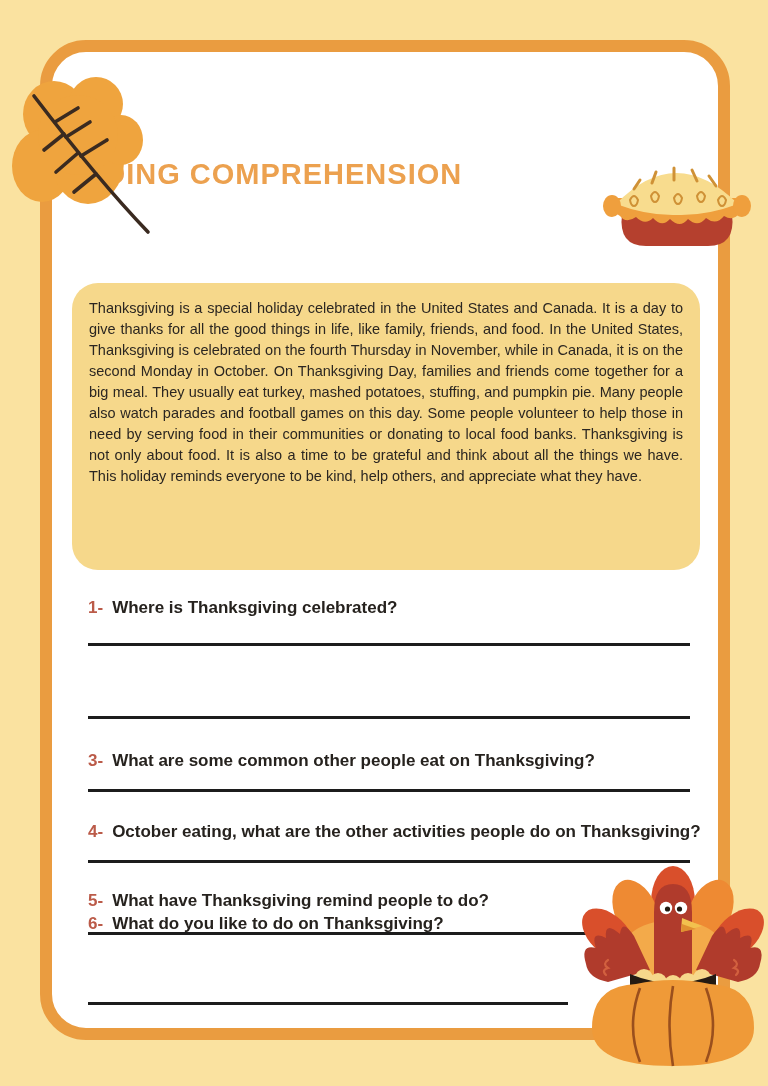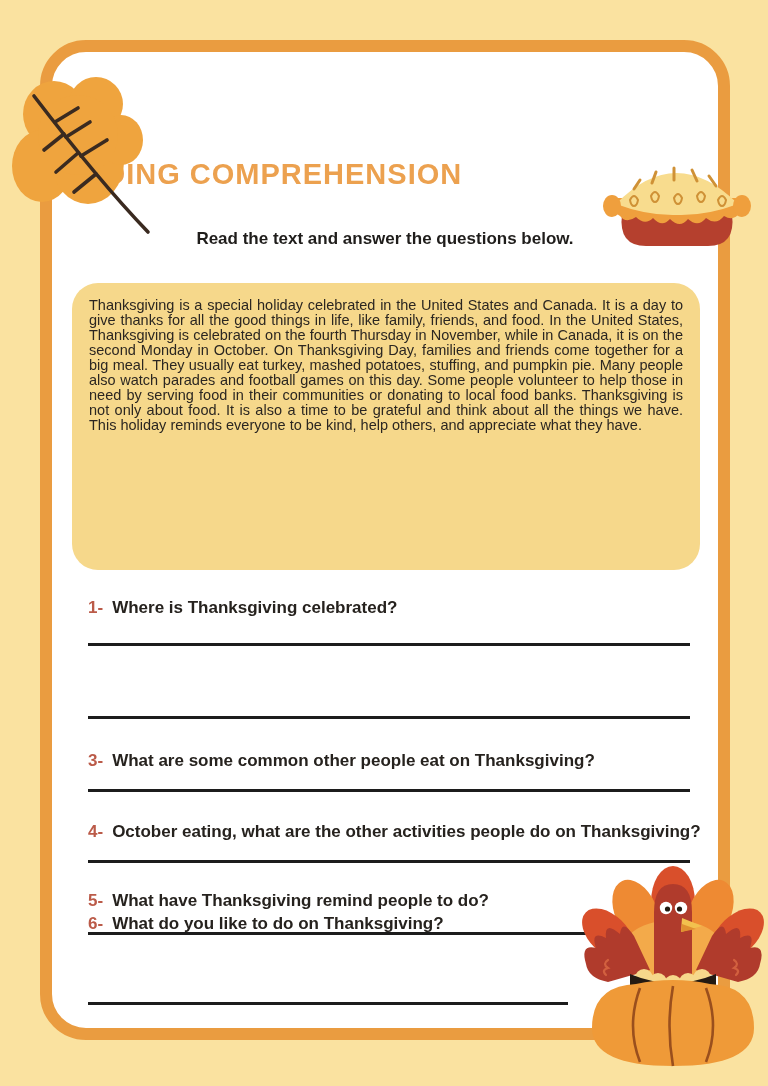--- a/index.html
+++ b/index.html
@@ -46,21 +46,21 @@
     text-align: center;
     font-size: 17px; font-weight: 600;
     color: #1f1d1b;
   }
   .passage {
     position: absolute; left: 32px; top: 243px;
     width: 628px; height: 287px;
     background: #f6d88b;
     border-radius: 26px;
     padding: 15px 17px;
-    font-size: 14.5px; line-height: 15px;
+    font-size: 14.5px; line-height: 21px;
     font-weight: 500;
     color: #2b2621;
     text-align: justify;
   }
   .question {
     position: absolute; left: 48px;
     width: 610px;
     font-size: 17px; font-weight: 600;
     color: #26221e;
     white-space: nowrap;
@@ -167,21 +167,20 @@
   <path d="M14 168 Q 14 126 58 124 Q 76 120 95 120 Q 114 120 132 124 Q 176 126 176 168 Q 176 206 95 206 Q 14 206 14 168 Z" fill="#ef9a38"></path>
   <g stroke="#9a4f1d" stroke-width="2.6" fill="none">
     <path d="M62 128 Q 48 166 62 202"></path>
     <path d="M95 126 Q 88 166 95 206"></path>
     <path d="M128 128 Q 142 166 128 202"></path>
   </g>
 </svg>
 
 <div class="content">
   <div class="subtitle">READING COMPREHENSION</div>
-  <div class="instruction">Read the text and answer the questions below.</div>
 
   <div class="passage">Thanksgiving is a special holiday celebrated in the United States and Canada. It is a day to give thanks for all the good things in life, like family, friends, and food. In the United States, Thanksgiving is celebrated on the fourth Thursday in November, while in Canada, it is on the second Monday in October. On Thanksgiving Day, families and friends come together for a big meal. They usually eat turkey, mashed potatoes, stuffing, and pumpkin pie. Many people also watch parades and football games on this day. Some people volunteer to help those in need by serving food in their communities or donating to local food banks. Thanksgiving is not only about food. It is also a time to be grateful and think about all the things we have. This holiday reminds everyone to be kind, help others, and appreciate what they have.</div>
 
   <div class="question q1">
     <span class="q-num">1-</span><span>Where is Thanksgiving celebrated?</span>
   </div>
   <div class="answer-line l1"></div>
 
   <div class="answer-line l2"></div>
 

